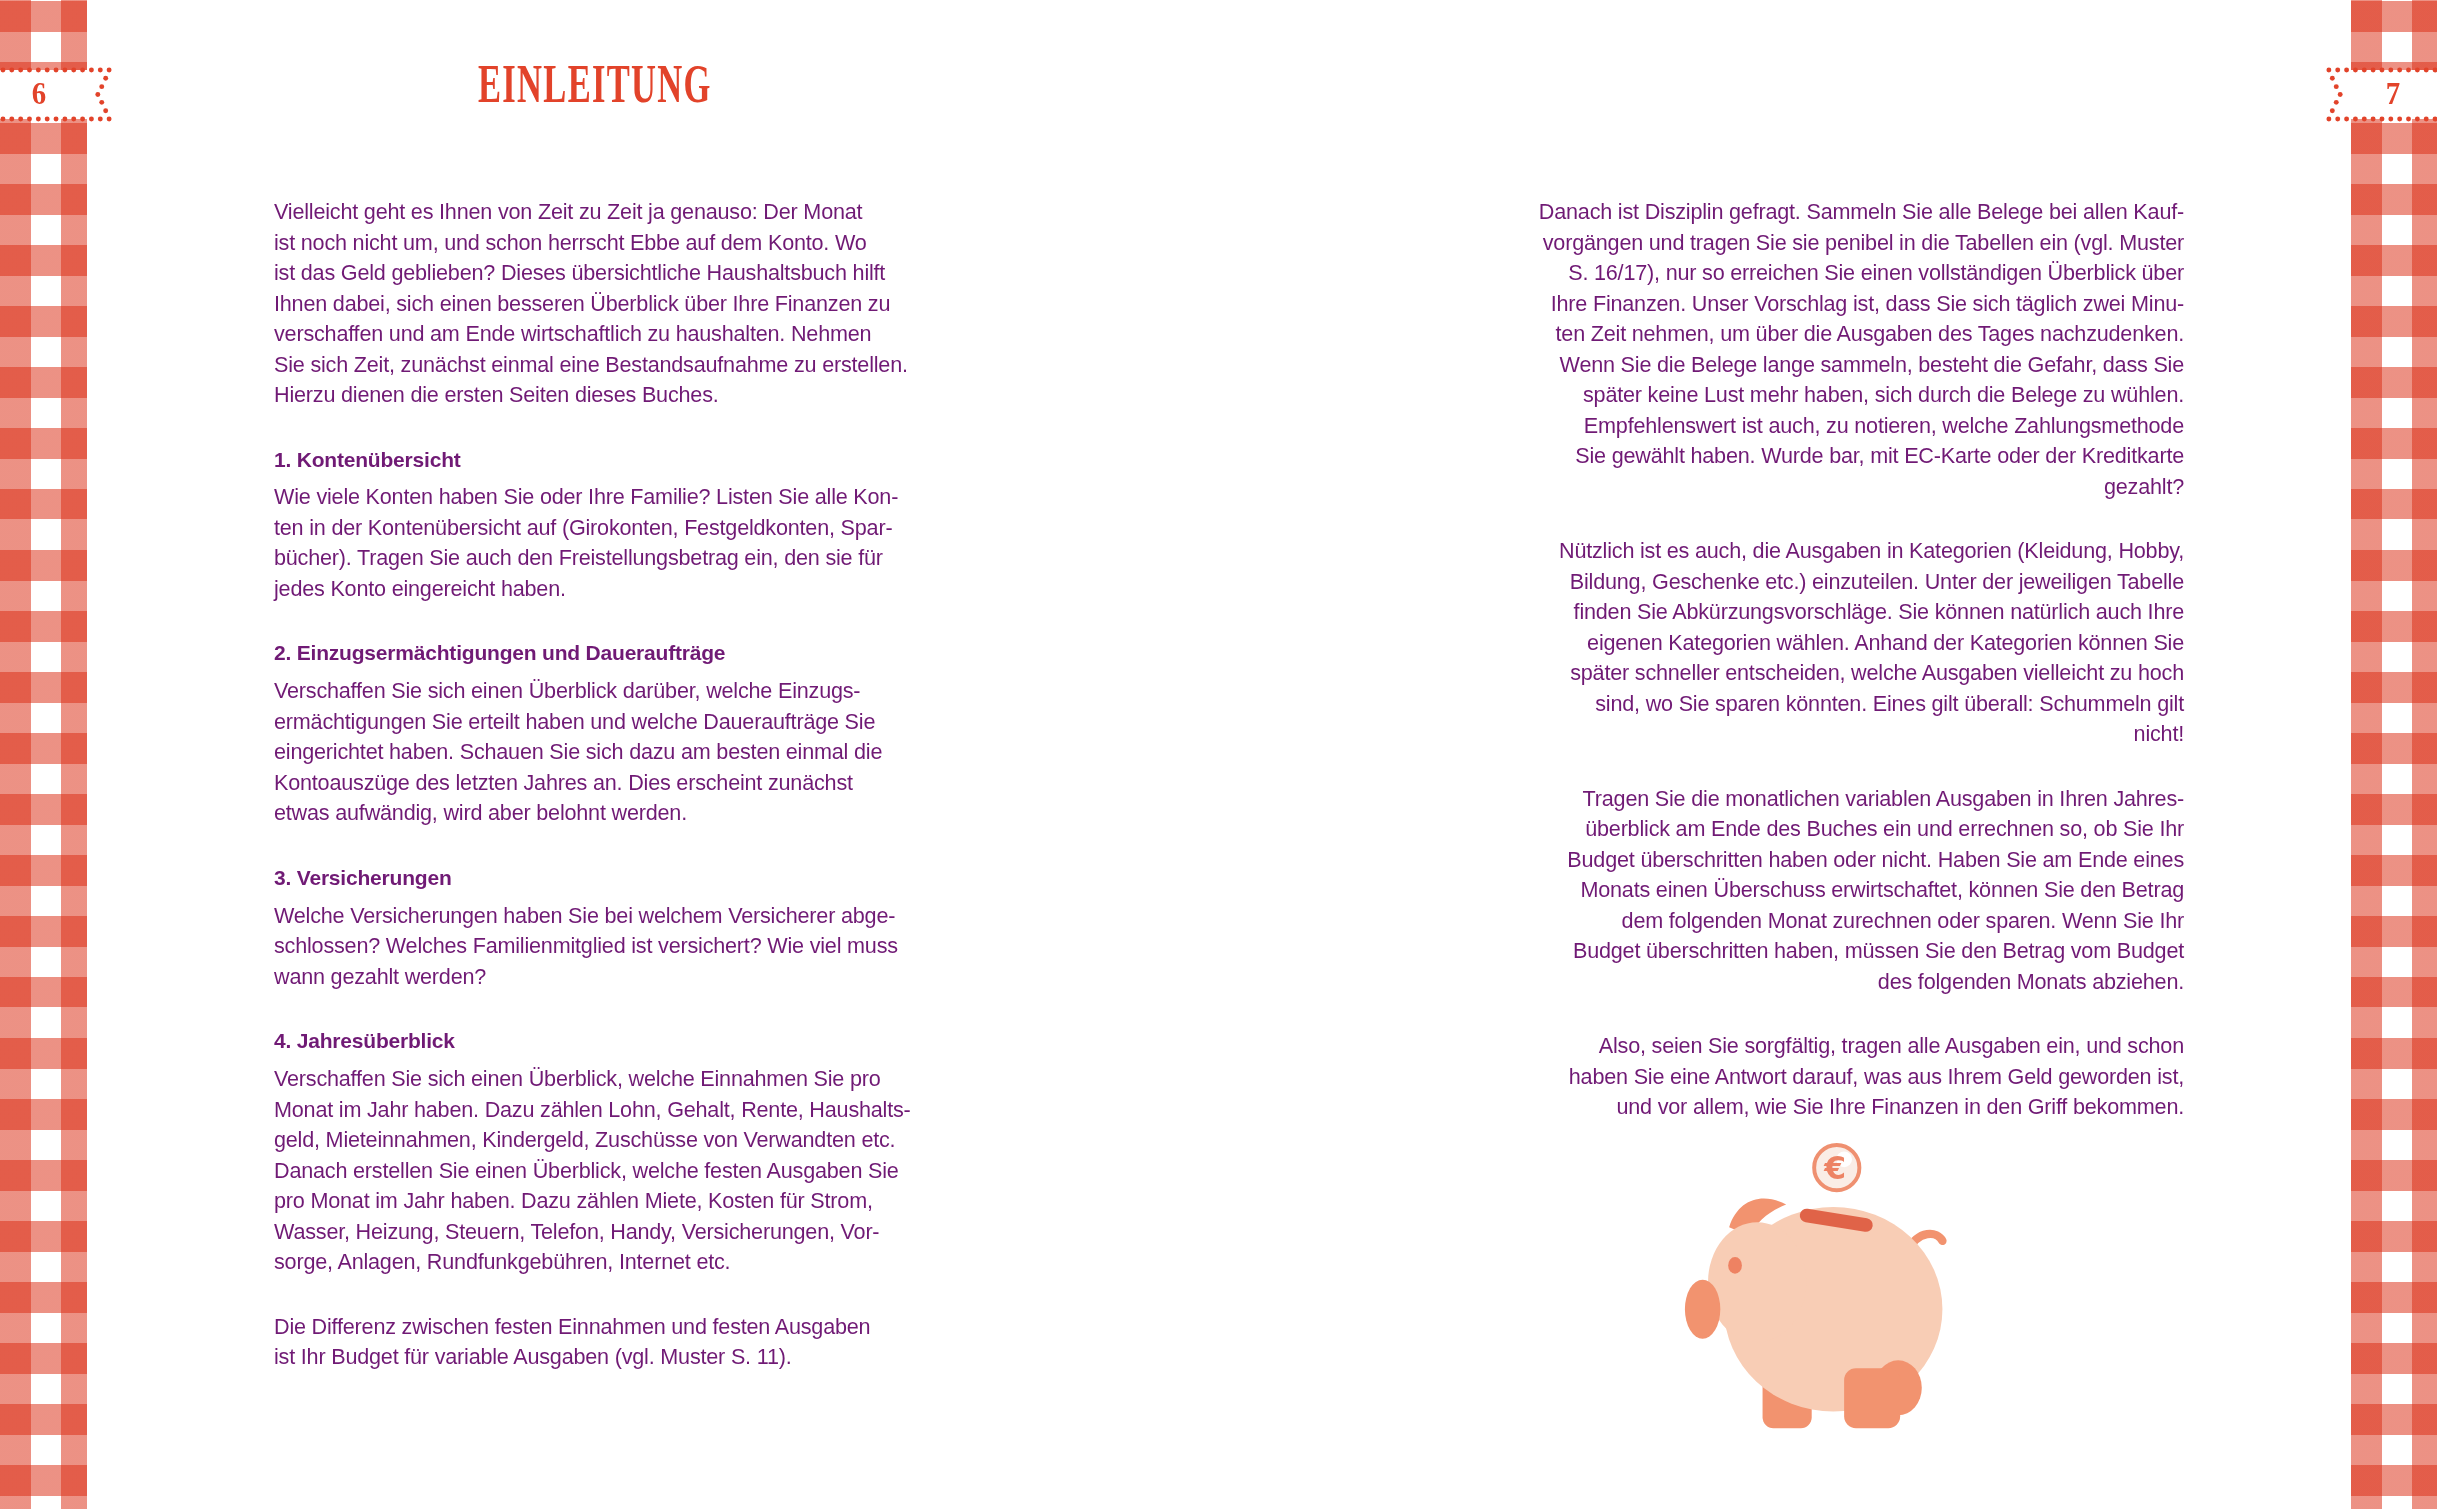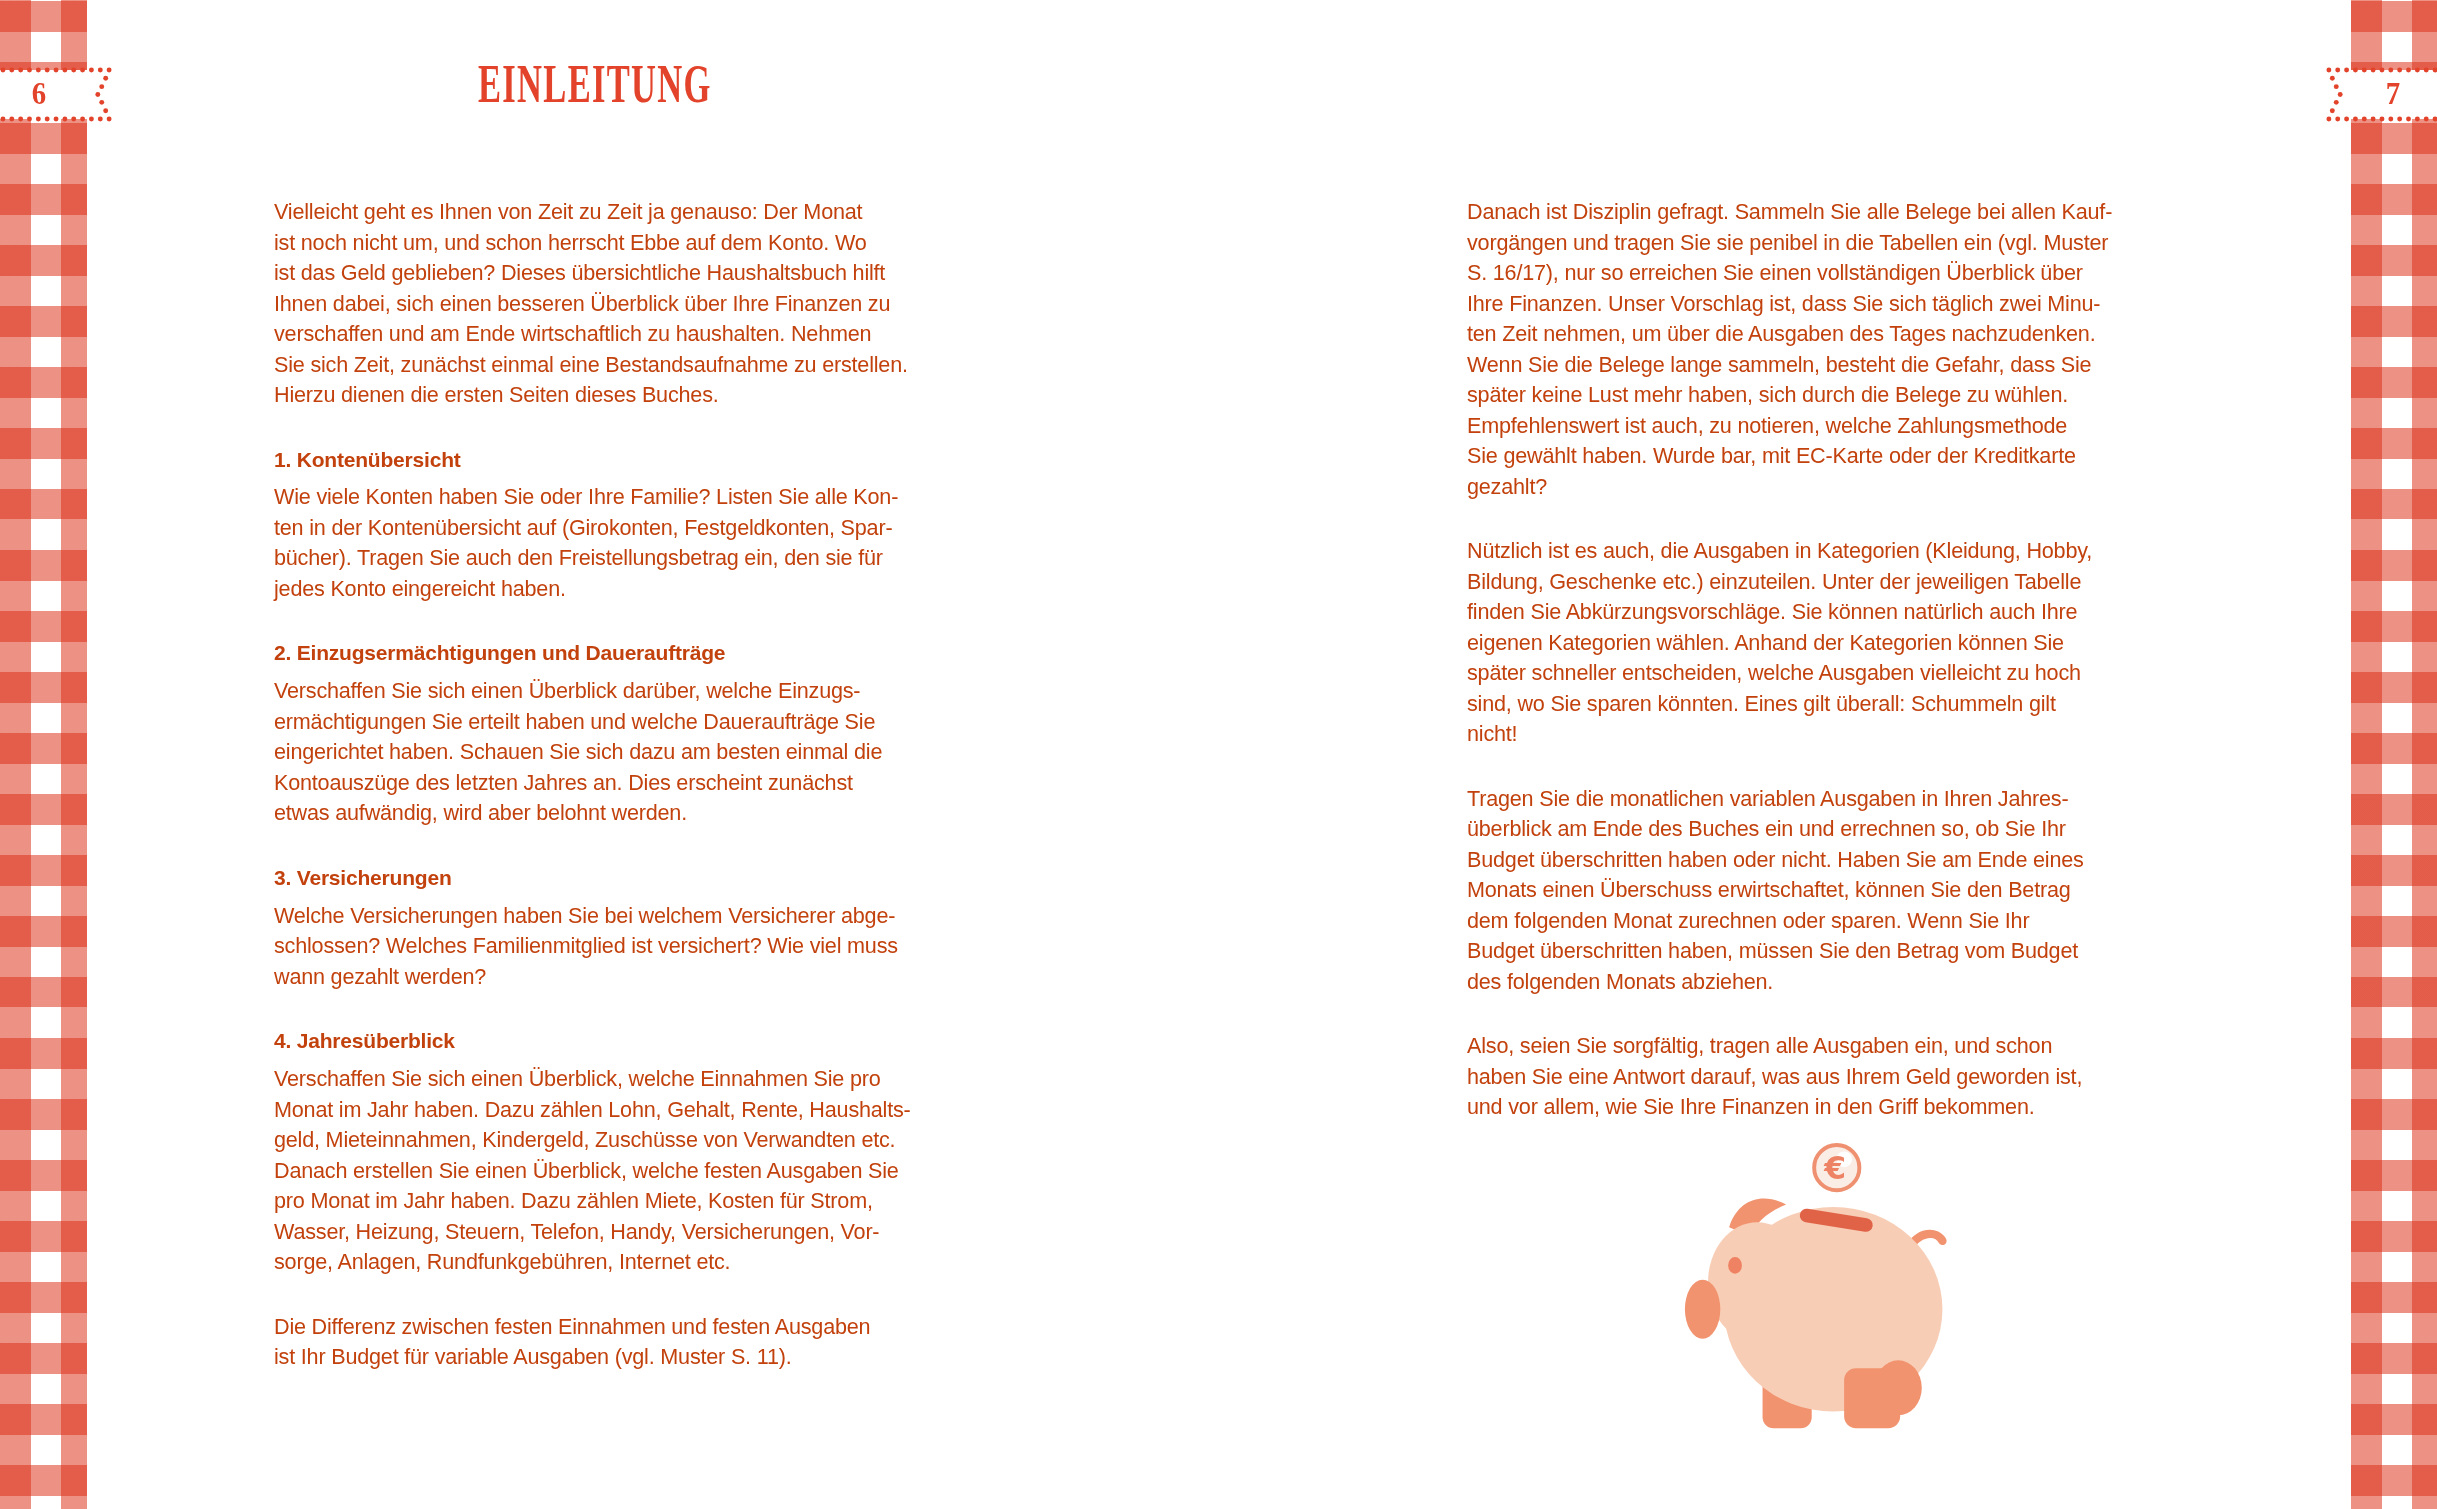--- a/index.html
+++ b/index.html
@@ -59,39 +59,39 @@
     letter-spacing:2px;
     color:#E2432A;
     transform:scaleX(0.64);
     transform-origin:left top;
     white-space:nowrap;
   }
   
   .col{
     position:absolute;
     top:197px;
-    color:#c2410c;
+    color:#701a75;
     font-size:21.6px;
     line-height:30.5px;
     letter-spacing:-0.2px;
   }
   .col p{
     margin:0 0 34px 0;
     white-space:pre-line;
   }
   .col h3{
     margin:0 0 7.4px 0;
     font-size:21px;
     line-height:30.5px;
     font-weight:700;
     white-space:pre-line;
   }
   .col p.closing{font-weight:400;}
   #left-col{left:274px;width:703px;}
-  #right-col{left:1467px;width:717px;}
+  #right-col{left:1467px;width:717px;text-align:right;}
   
   #piggy{
     position:absolute;
     left:1671px;
     top:1120px;
   }
 </style>
 </head>
 <body>
 

